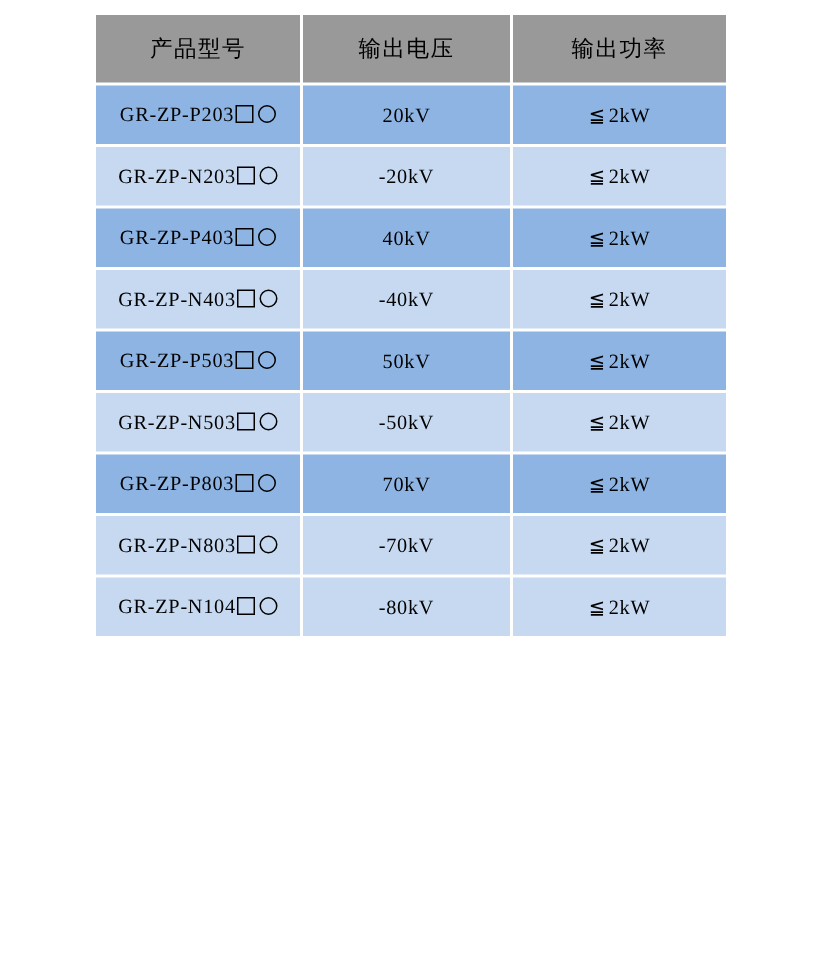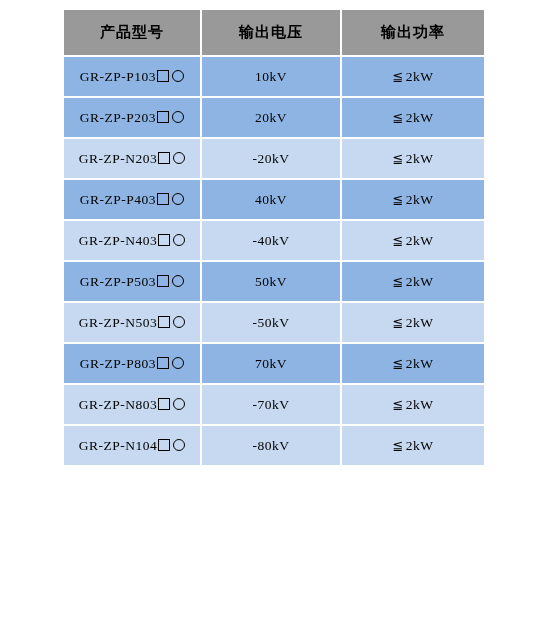--- a/index.html
+++ b/index.html
@@ -29,21 +29,21 @@
   table.spec-table col.col-model  { width: 136px; }
   table.spec-table col.col-volt   { width: 138px; }
   table.spec-table col.col-power  { width: 142px; }
 
   table.spec-table th {
     background: #999999;
     color: #000000;
     height: 45px;
     font-family: "DejaVu Sans", "Liberation Sans", sans-serif;
     font-size: 15px;
-    font-weight: bold;
+    font-weight: normal;
     text-align: center;
     vertical-align: middle;
     letter-spacing: 1px;
     padding: 0;
   }
   table.spec-table td {
     height: 39px;
     padding: 0;
     text-align: center;
     vertical-align: middle;
@@ -107,25 +107,20 @@
     </colgroup>
     <thead>
       <tr id="header-row">
           <th>产品型号</th>
           <th>输出电压</th>
           <th>输出功率</th>
         </tr>
     </thead>
     <tbody id="table-body">
         <tr class="band-dark">
-          <td class="cell-model"><span class="code-text">GR-ZP-P103</span><span class="ph-box"></span><span class="ph-circle"></span></td>
-          <td class="cell-volt">10kV</td>
-          <td class="cell-power"><span class="le-sym">≦</span><span>2kW</span></td>
-        </tr>
-        <tr class="band-dark">
           <td class="cell-model"><span class="code-text">GR-ZP-P203</span><span class="ph-box"></span><span class="ph-circle"></span></td>
           <td class="cell-volt">20kV</td>
           <td class="cell-power"><span class="le-sym">≦</span><span>2kW</span></td>
         </tr>
         <tr class="band-light">
           <td class="cell-model"><span class="code-text">GR-ZP-N203</span><span class="ph-box"></span><span class="ph-circle"></span></td>
           <td class="cell-volt">-20kV</td>
           <td class="cell-power"><span class="le-sym">≦</span><span>2kW</span></td>
         </tr>
         <tr class="band-dark">

